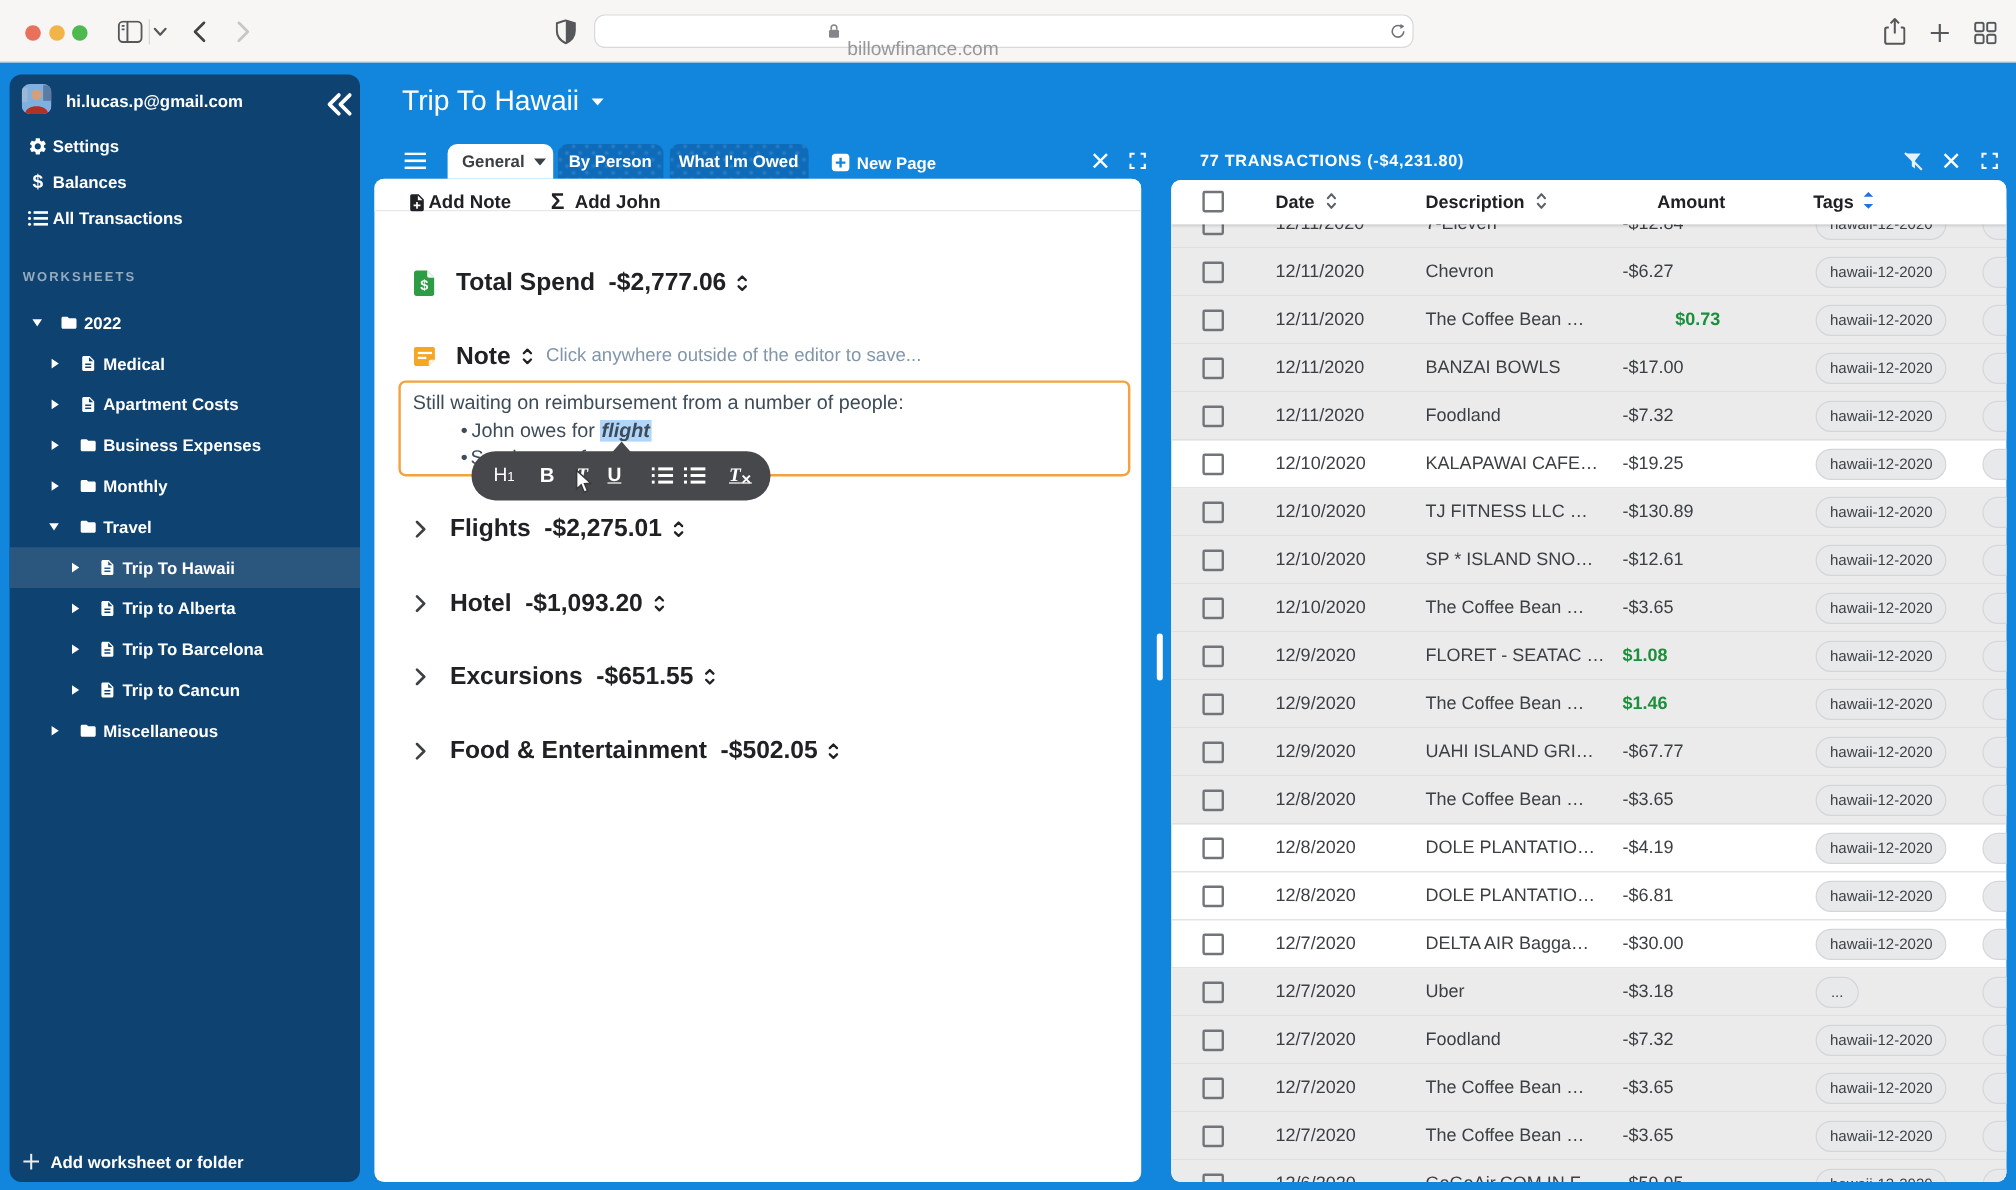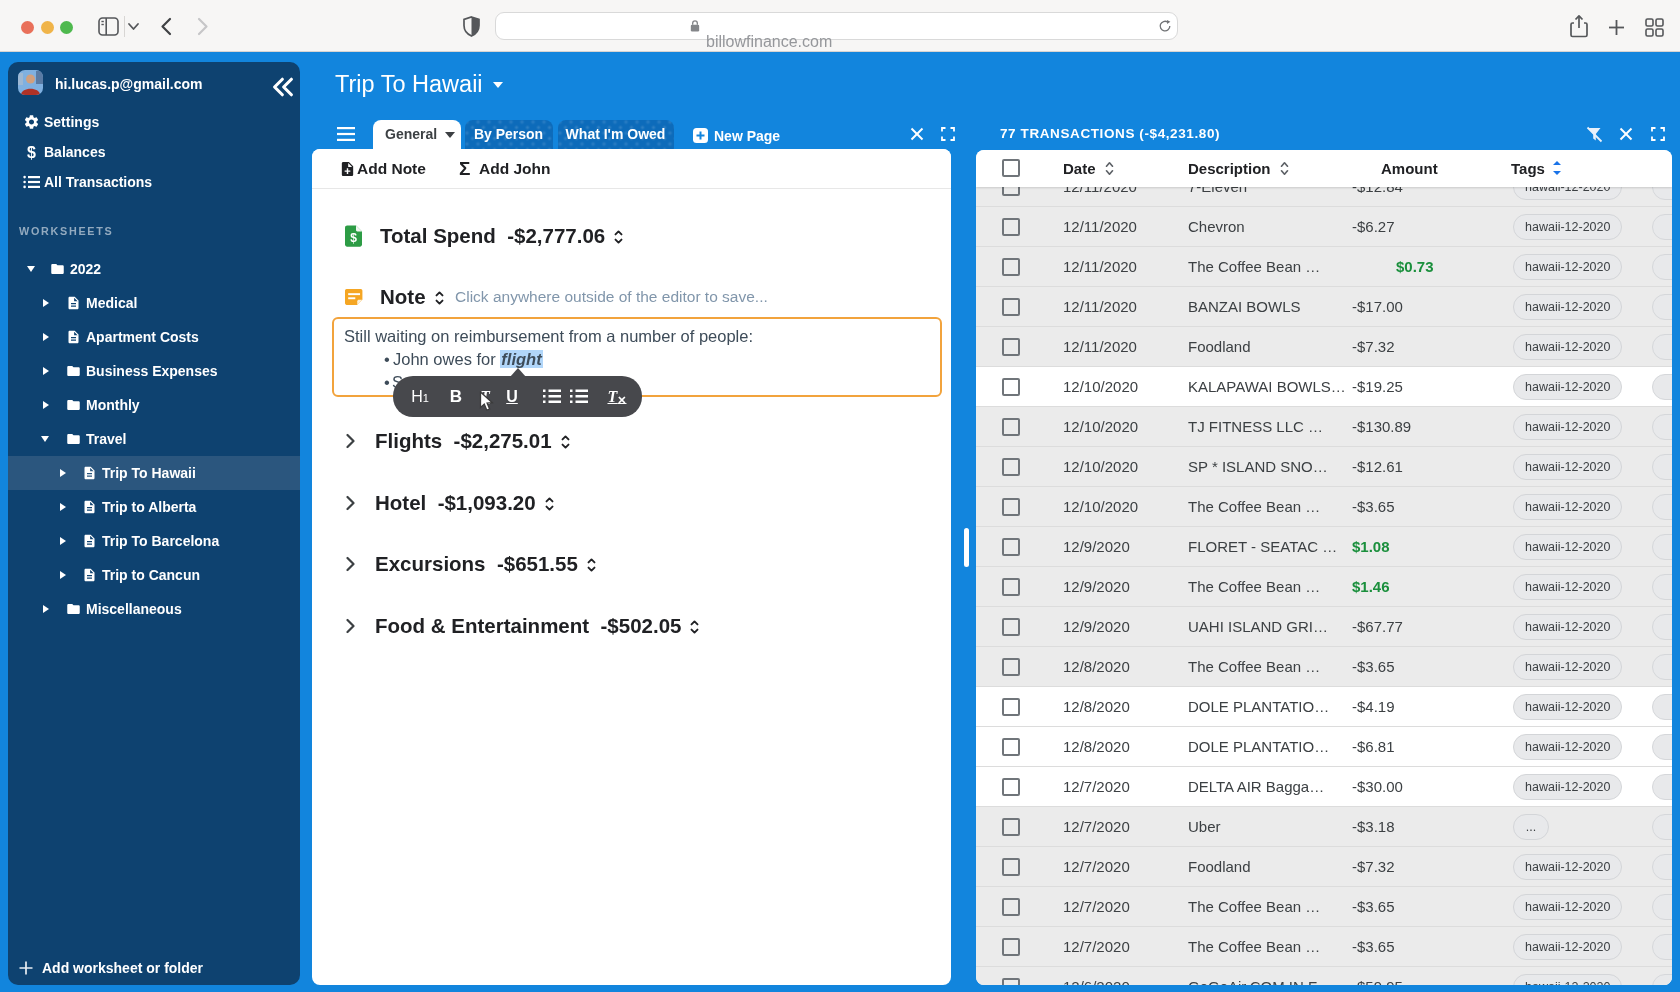--- a/index.html
+++ b/index.html
@@ -31,21 +31,21 @@
   .addws { position:absolute; left:0; top:889px; width:292px; height:34px; }
 
   
   .ptitle { position:absolute; left:335px; top:71px; font-size:23.5px; color:#fff; }
   .tab { position:absolute; top:120px; height:29px; border-radius:8px 8px 0 0; font-size:14px; font-weight:bold; line-height:29px; }
   .tab.on { background:#fff; color:#3c4043; }
   .tab.off { background-color:#0d6bba; background-image:radial-gradient(circle, rgba(255,255,255,.13) 0.5px, rgba(255,255,255,.05) 1.6px, transparent 2.6px), radial-gradient(circle, rgba(255,255,255,.13) 0.5px, rgba(255,255,255,.05) 1.6px, transparent 2.6px); background-size:11px 11px, 11px 11px; background-position:2px 2px, 7.5px 7.5px; color:#fff; }
 
   
   .lpanel { position:absolute; left:312px; top:149px; width:639px; height:836px; background:#fff; border-radius:8px; overflow:hidden; }
-  .lhead { position:absolute; left:0; top:0; width:639px; height:40px; border-bottom:1px solid #e7e7e7; background:#fff;padding-left:48px; }
+  .lhead { position:absolute; left:0; top:0; width:639px; height:27px; border-bottom:1px solid #e7e7e7; background:#fff;padding-left:48px; }
   .lh-item { position:absolute; top:0; height:39px; line-height:39px; font-size:15.5px; font-weight:bold; color:#202124; }
   .sumrow { position:absolute; left:0; width:639px; height:40px; }
   .sumrow .sic { position:absolute; left:33px; top:50%; transform:translateY(-50%); }
   .sumrow .st { position:absolute; left:68px; top:50%; transform:translateY(-50%); font-size:20.5px; font-weight:bold; color:#202124; white-space:nowrap; }
   .editor { position:absolute; left:20px; top:168px; width:610px; height:80px; border:2px solid #f2a33c; border-radius:6px; background:#fff; color:#3e4c59; font-size:16.5px; }
   .secrow { position:absolute; left:0; width:639px; height:40px; }
   .secrow .chev { position:absolute; left:34px; top:50%; transform:translateY(-50%); }
   .secrow .st { position:absolute; left:63px; top:50%; transform:translateY(-50%); font-size:20.5px; font-weight:bold; color:#202124; white-space:nowrap; }
   .toolbar { position:absolute; left:81px; top:227px; width:249px; height:41px; background:#47484c; border-radius:20px; z-index:5; }
   .toolbar .tbi { position:absolute; top:0; height:41px; line-height:41px; color:#fff; text-align:center; }
@@ -451,21 +451,21 @@
     <div class="cb" style="top:11px;"></div>
     <div class="cell" style="left:87px;">12/11/2020</div>
     <div class="cell" style="left:212px;">Foodland</div>
     <div class="cell" style="left:376px;">-$7.32</div>
     <div class="pill">hawaii-12-2020</div>
     <div class="pill2"></div>
   </div>
   <div class="row" style="top:217px;">
     <div class="cb" style="top:11px;"></div>
     <div class="cell" style="left:87px;">12/10/2020</div>
-    <div class="cell" style="left:212px;">KALAPAWAI BOWLS…</div>
+    <div class="cell" style="left:212px;">KALAPAWAI CAFE…</div>
     <div class="cell" style="left:376px;">-$19.25</div>
     <div class="pill">hawaii-12-2020</div>
     <div class="pill2"></div>
   </div>
   <div class="row g" style="top:257px;">
     <div class="cb" style="top:11px;"></div>
     <div class="cell" style="left:87px;">12/10/2020</div>
     <div class="cell" style="left:212px;">TJ FITNESS LLC …</div>
     <div class="cell" style="left:376px;">-$130.89</div>
     <div class="pill">hawaii-12-2020</div>

